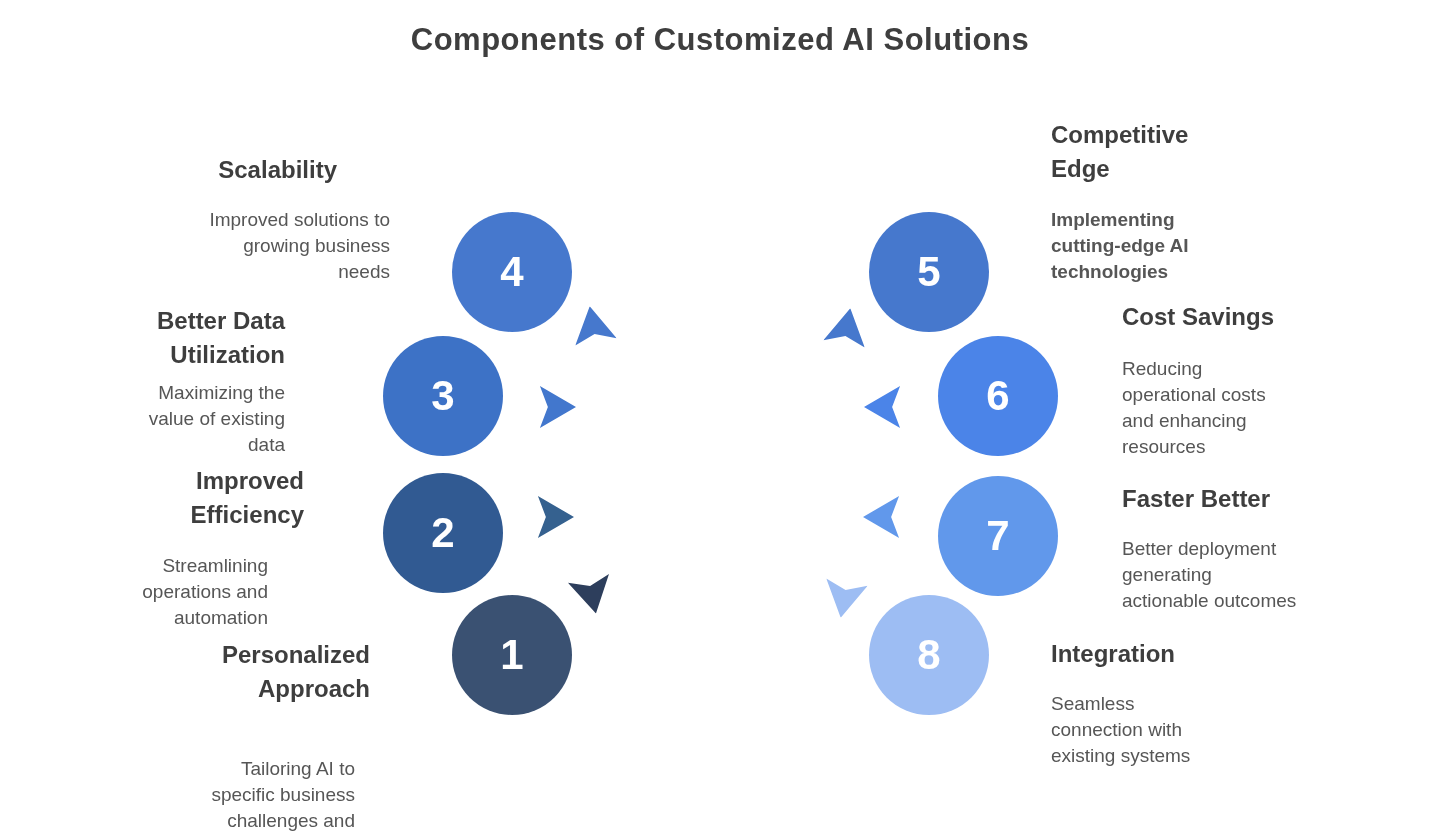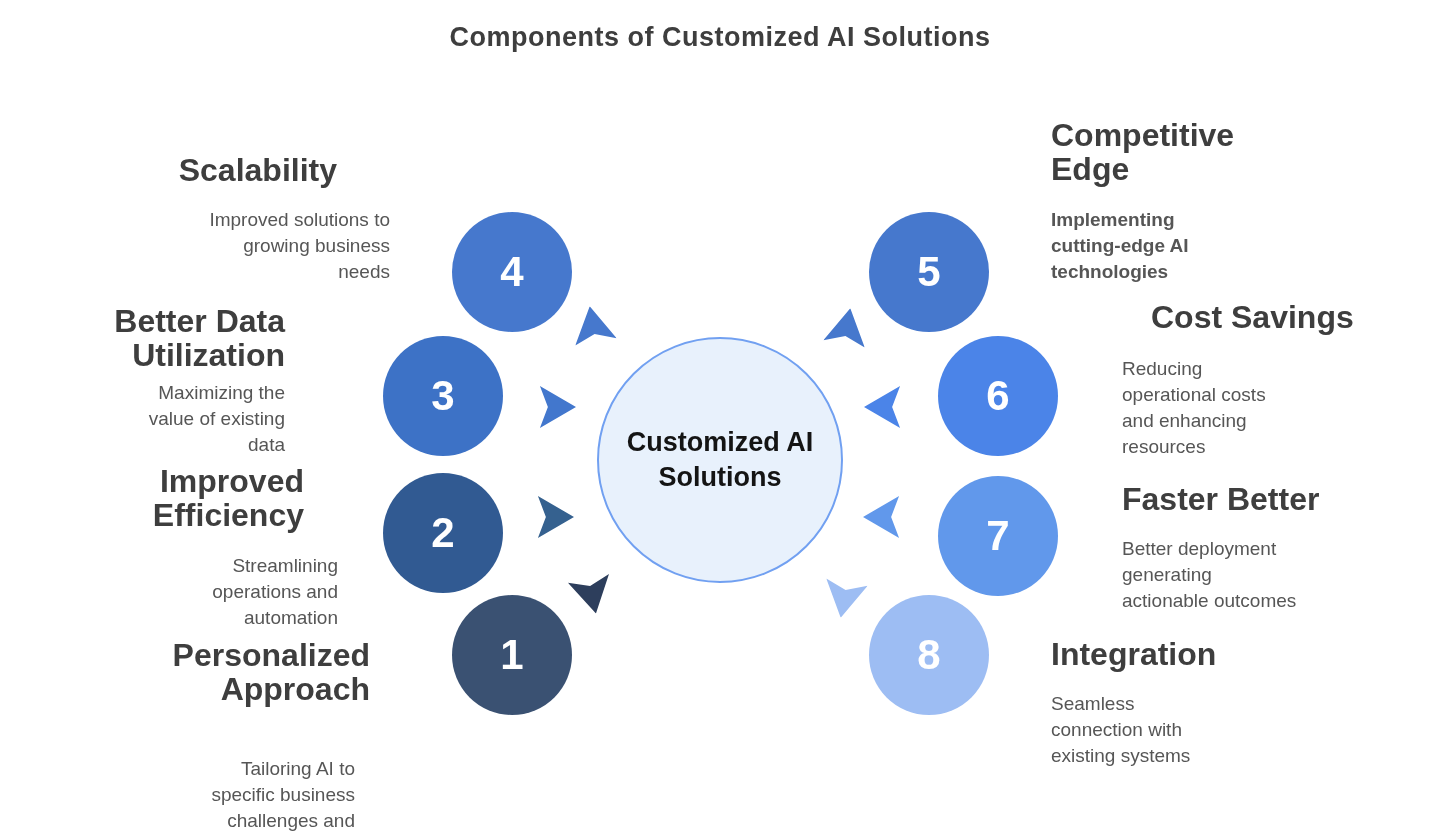--- a/index.html
+++ b/index.html
@@ -12,21 +12,21 @@
     width: 1440px;
     height: 840px;
     background: #ffffff;
     overflow: hidden;
   }
   .main-title {
     position: absolute;
     left: 0; right: 0;
     top: 22px;
     text-align: center;
-    font-size: 27px;
+    font-size: 31px;
     font-weight: bold;
     color: #3e3e3e;
     letter-spacing: 0.5px;
   }
   .center-circle {
     position: absolute;
     left: 597px; top: 337px;
     width: 246px; height: 246px;
     border-radius: 50%;
     border: 2px solid #71a0f1;
@@ -72,63 +72,59 @@
   .a-1 { left: 571px; top: 576px; transform: rotate(168deg); }
   .a-2 { left: 534px; top: 498px; transform: rotate(90deg); }
   .a-3 { left: 536px; top: 388px; transform: rotate(90deg); }
   .a-4 { left: 572px; top: 306px; transform: rotate(-10deg); }
   .a-5 { left: 826px; top: 308px; transform: rotate(10deg); }
   .a-6 { left: 862px; top: 388px; transform: rotate(-90deg); }
   .a-7 { left: 861px; top: 498px; transform: rotate(-90deg); }
   .a-8 { left: 823px; top: 580px; transform: rotate(190deg); }
   .heading {
     position: absolute;
-    font-size: 32px;
+    font-size: 24px;
     font-weight: bold;
     color: #3e3e3e;
     white-space: pre-line;
     line-height: 34px;
   }
   .desc {
     position: absolute;
     font-size: 19px;
     color: #565656;
     white-space: pre-line;
     line-height: 26px;
   }
   .align-r { text-align: right; }
   .align-l { text-align: left; }
   .h-1 { right: 1070px; top: 638px; }
   .d-1 { right: 1085px; top: 756px; margin-left: 35px; }
   .h-2 { right: 1136px; top: 464px; }
-  .d-2 { right: 1102px; top: 553px; }
+  .d-2 { right: 1172px; top: 553px; }
   .h-3 { right: 1155px; top: 291px; margin-top: 13px; }
   .d-3 { right: 1155px; top: 380px; }
   .h-4 { right: 1103px; top: 153px; }
   .d-4 { right: 1050px; top: 207px; }
   .h-5 { left: 1051px; top: 118px; }
   .d-5 { left: 1051px; top: 207px; font-weight: bold; }
-  .h-6 { left: 1122px; top: 300px; margin-left: 29px; }
+  .h-6 { left: 1122px; top: 300px; }
   .d-6 { left: 1122px; top: 356px; }
   .h-7 { left: 1122px; top: 482px; }
   .d-7 { left: 1122px; top: 536px; }
   .h-8 { left: 1051px; top: 637px; }
   .d-8 { left: 1051px; top: 691px; }
 </style>
 </head>
 <body>
 
 <div class="stage">
 
   <div class="main-title">Components of Customized AI Solutions</div>
 
-  <div class="center-circle" style="background-color: rgb(232, 241, 252); border-color: rgb(113, 160, 241);">
-    <div class="center-label">Customized AI
-Solutions</div>
-  </div>
 
   <div class="circle c-1" style="background-color: rgb(58, 81, 114);">
     <span class="num">1</span>
   </div>
   <div class="arrow a-1" style="background-color: rgb(45, 62, 92);"></div>
   <div class="heading align-r h-1">Personalized
 Approach</div>
   <div class="desc align-r d-1">Tailoring AI to
 specific business
 challenges and

